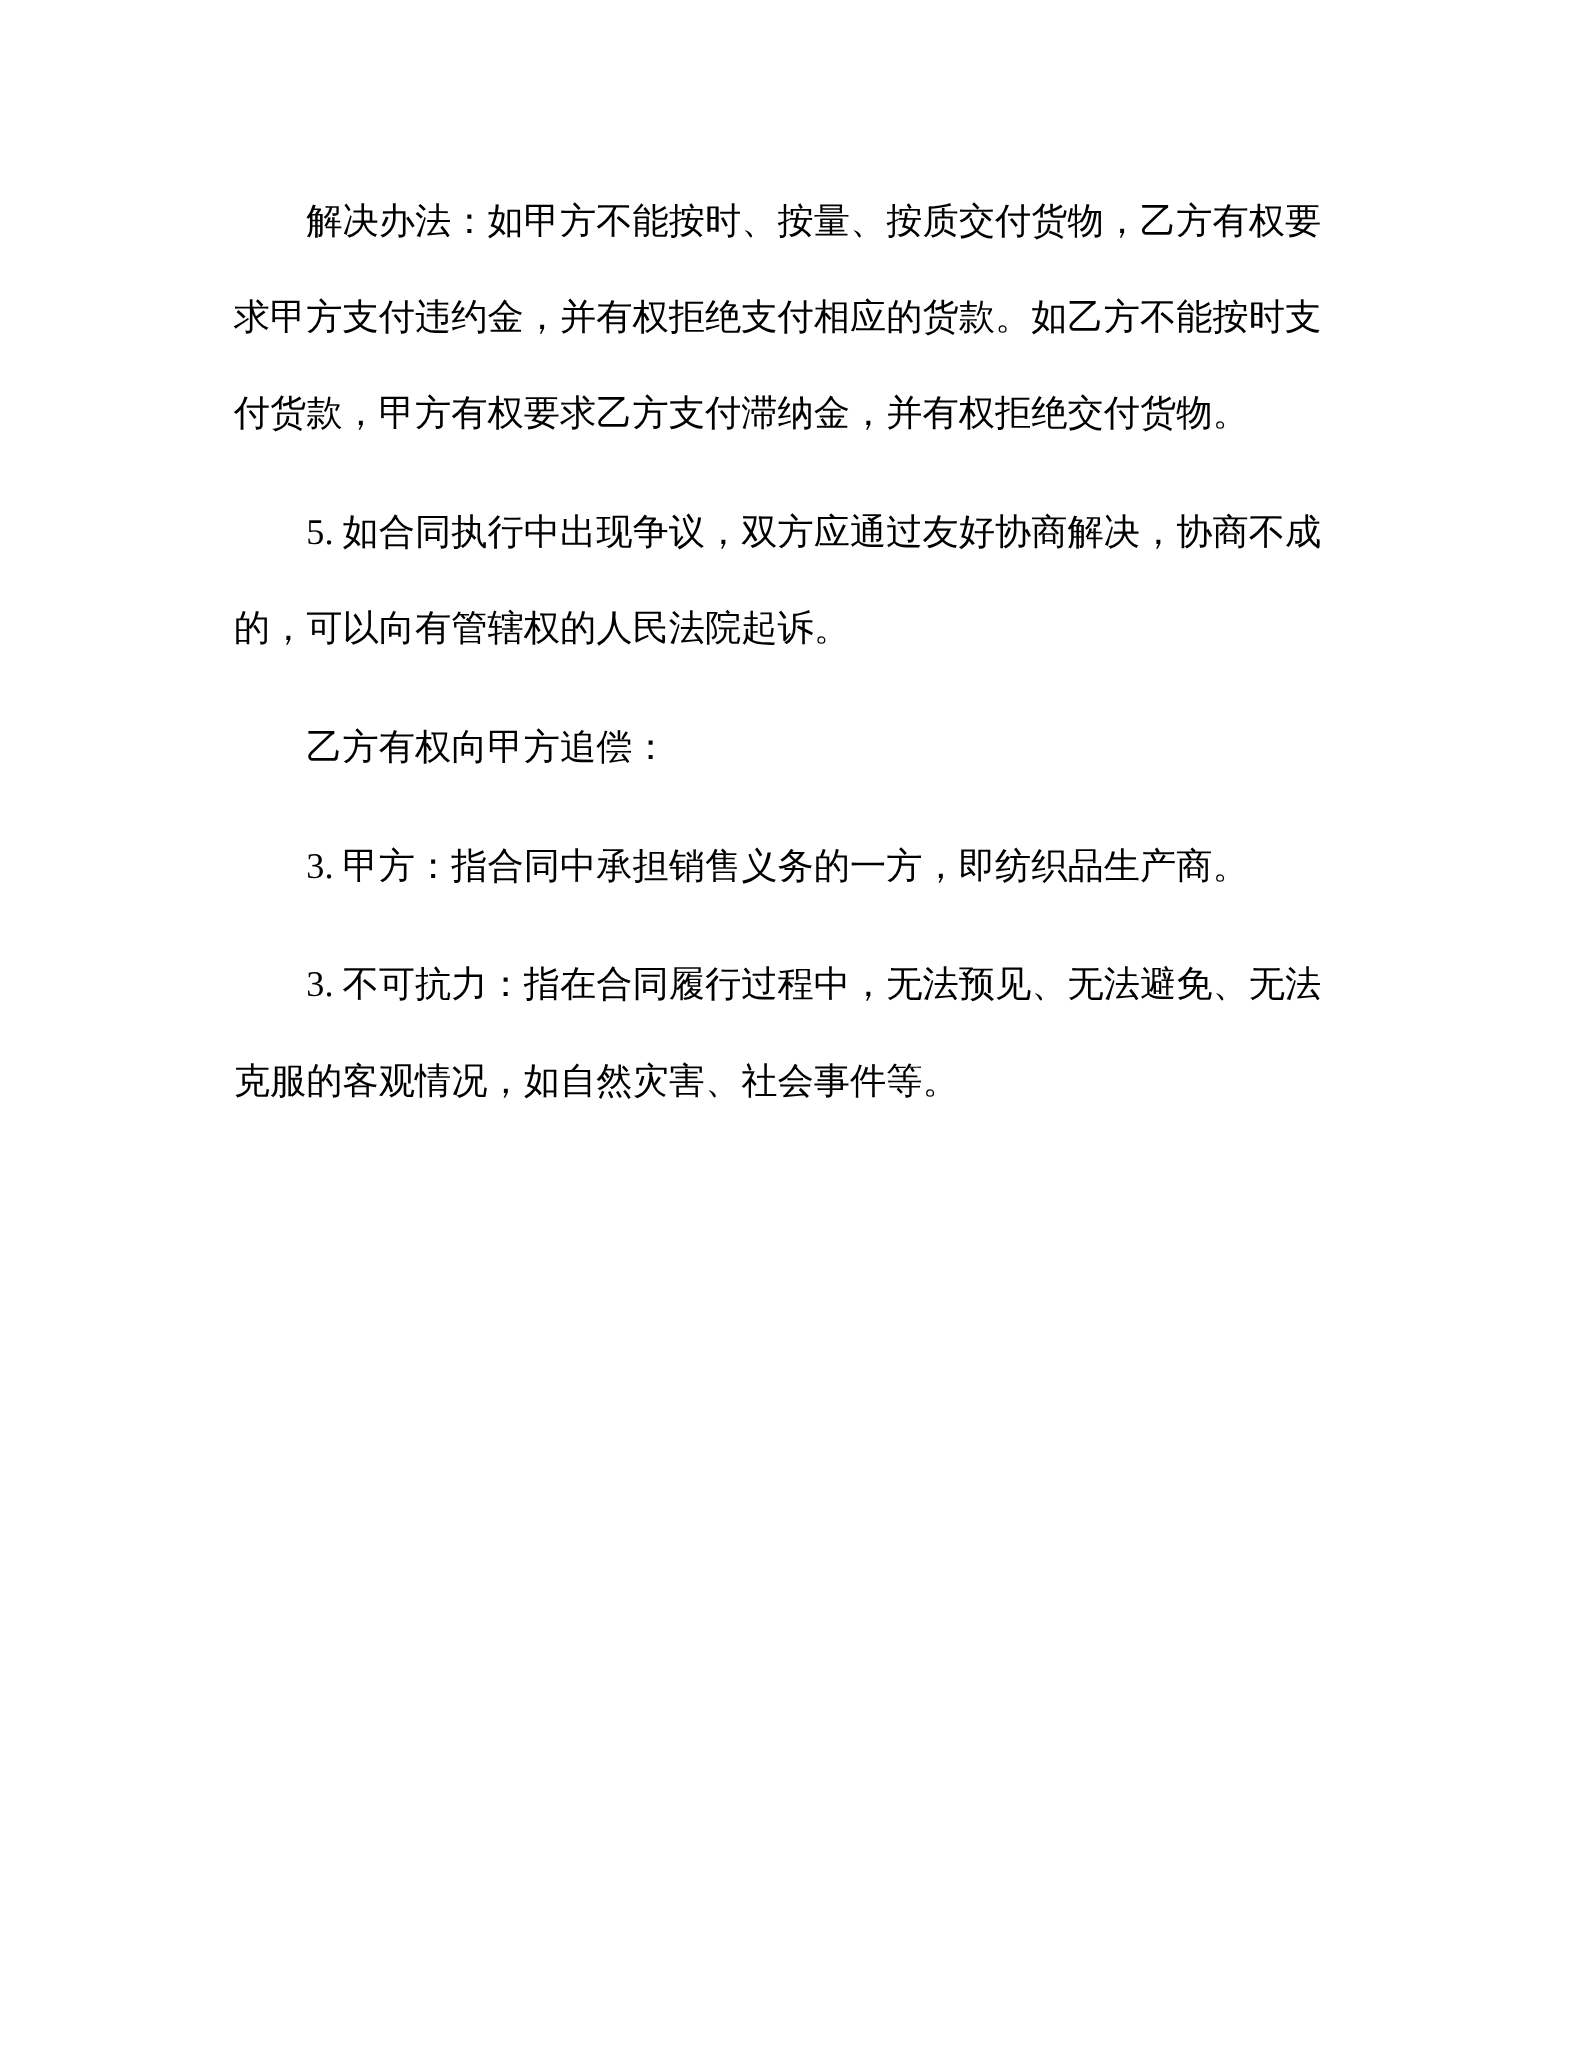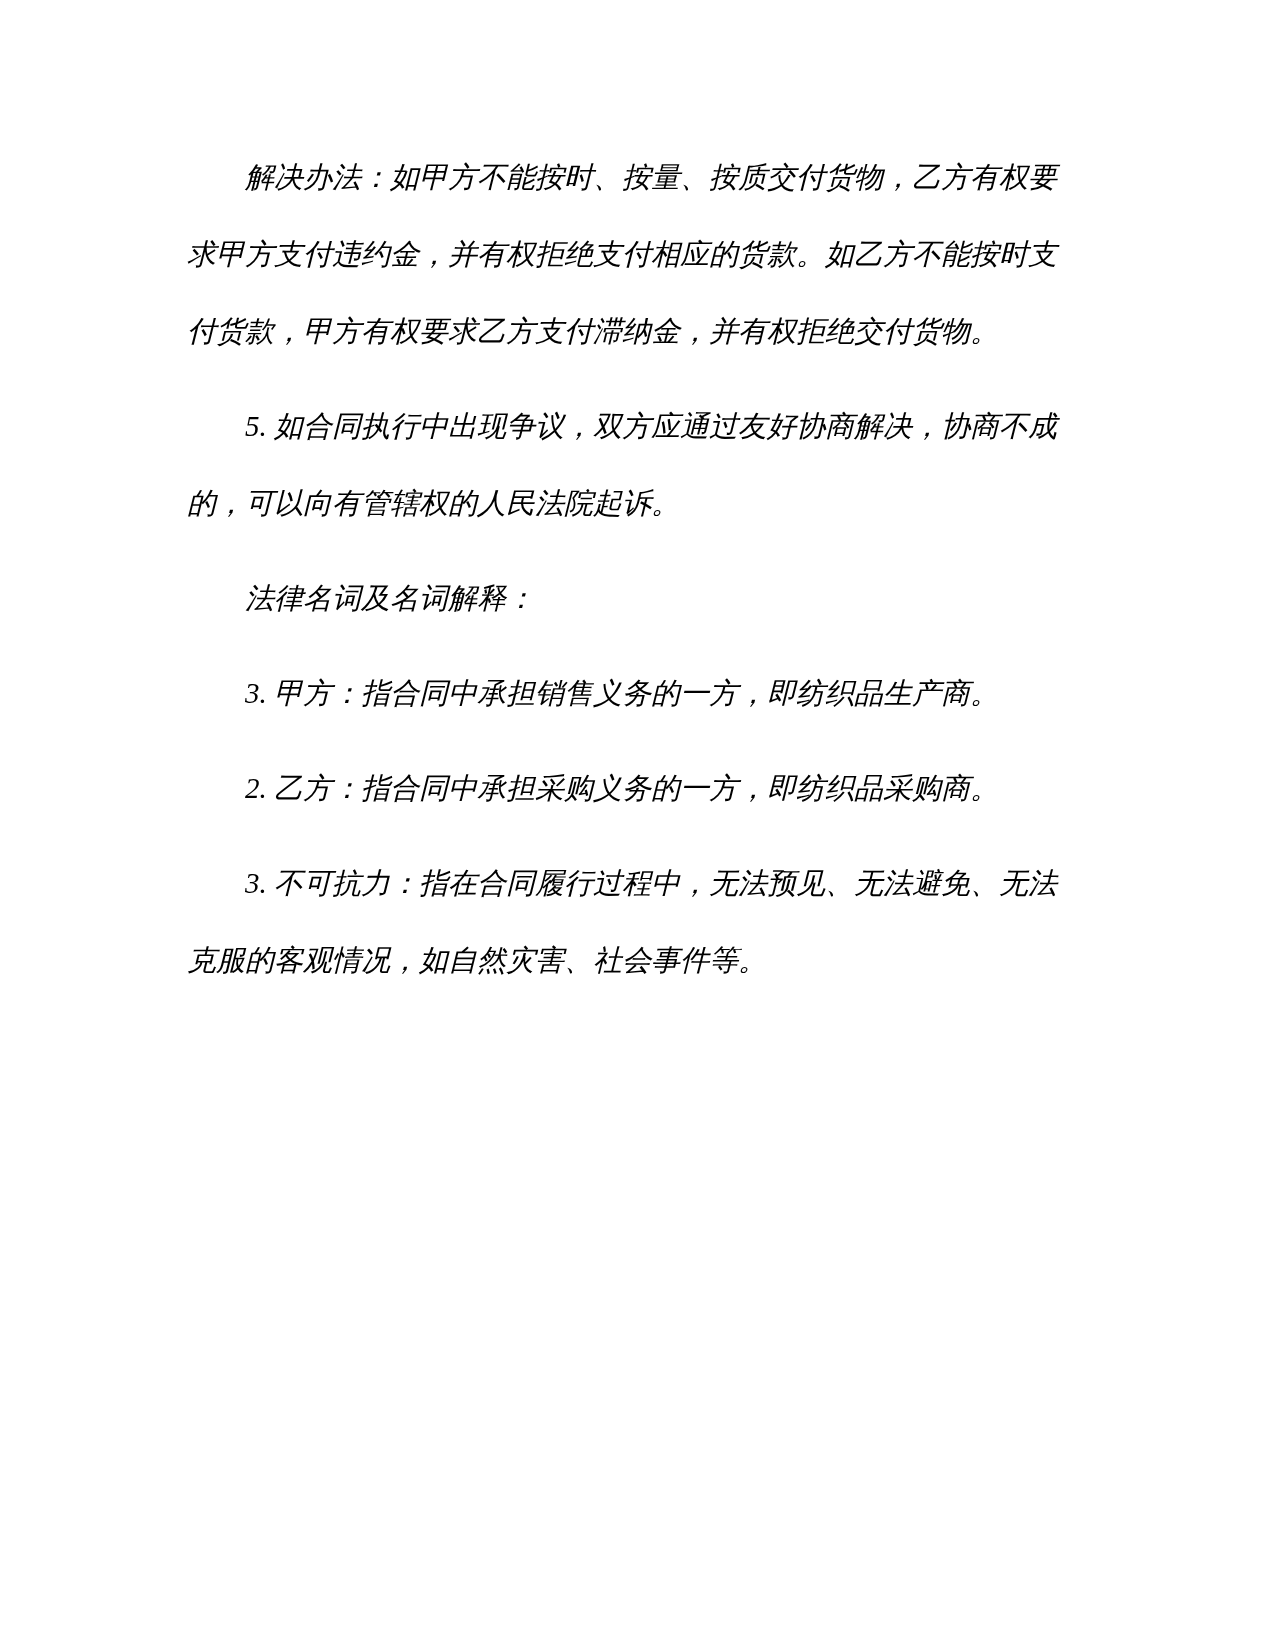--- a/index.html
+++ b/index.html
@@ -25,26 +25,24 @@
     margin: 0 0 18px 0;
     font-family: "Liberation Serif", "DejaVu Serif", sans-serif;
     font-size: 29px;
     line-height: 77px;
     font-weight: 400;
     color: #000000;
     text-align: left;
     text-indent: 2em;
     letter-spacing: 0;
     word-break: normal;
-    font-style: italic;
   }
 </style>
 </head>
 <body>
 
 <div class="doc-page">
   <p>解决办法：如甲方不能按时、按量、按质交付货物，乙方有权要求甲方支付违约金，并有权拒绝支付相应的货款。如乙方不能按时支付货款，甲方有权要求乙方支付滞纳金，并有权拒绝交付货物。</p>
   <p>5. 如合同执行中出现争议，双方应通过友好协商解决，协商不成的，可以向有管辖权的人民法院起诉。</p>
-  <p>法律名词及名词解释：</p>
+  <p>乙方有权向甲方追偿：</p>
   <p>3. 甲方：指合同中承担销售义务的一方，即纺织品生产商。</p>
-  <p>2. 乙方：指合同中承担采购义务的一方，即纺织品采购商。</p>
   <p>3. 不可抗力：指在合同履行过程中，无法预见、无法避免、无法克服的客观情况，如自然灾害、社会事件等。</p>
 </div>
 
 </body></html>

